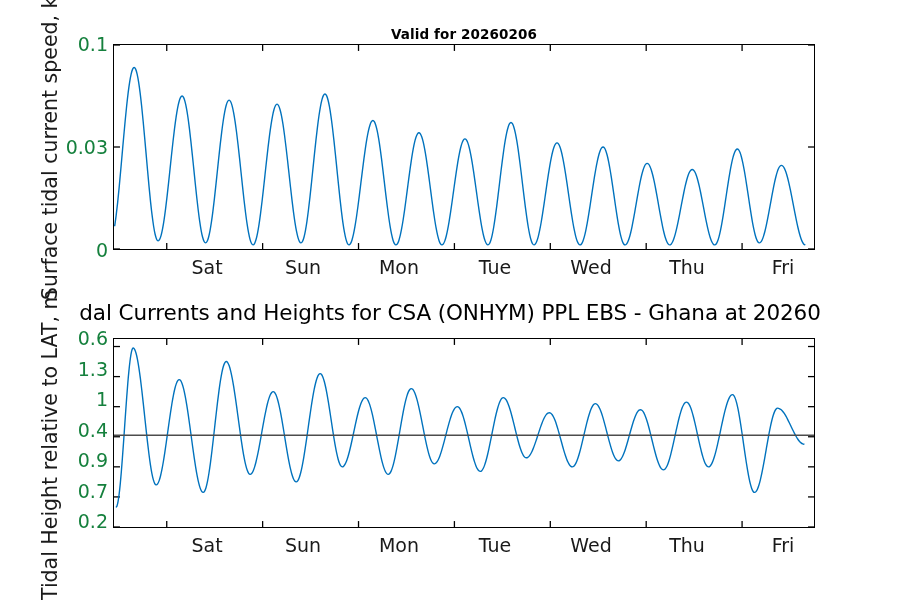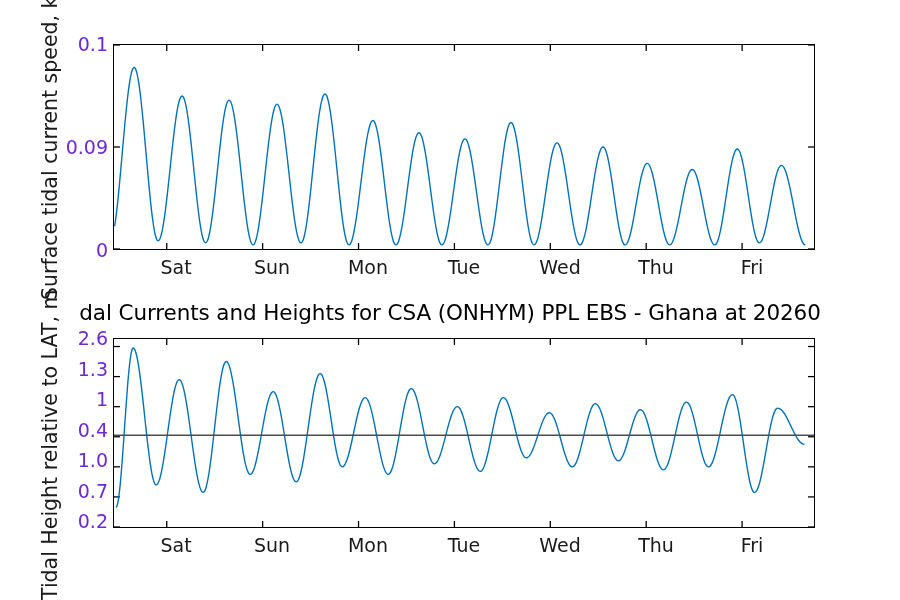--- a/index.html
+++ b/index.html
@@ -37,59 +37,61 @@
     white-space:nowrap;
     font-size:21.5px;font-weight:normal;color:#000;
     letter-spacing:-.1px;
   }
 
   
   .ytick{
     position:absolute;
     right:0;
     text-align:right;
-    font-size:19px;color:#6d28d9;
+    font-size:19px;color:#15803d;
     line-height:1;
     white-space:nowrap;
   }
   .ytickwrap{position:absolute;width:108px;left:0;}
   .xtick{
     position:absolute;
     text-align:center;
     font-size:19px;color:#1a1a1a;
     white-space:nowrap;
     transform:translateX(-50%);
+    margin-left:31px;
   }
 
   
   .ylabel{
     position:absolute;
     font-size:20.5px;color:#1a1a1a;
     white-space:nowrap;
     transform-origin:0 0;
     transform:rotate(-90deg);
   }
   #ylabel-top{left:38px;top:300px;}
   #ylabel-bottom{left:38px;top:600px;}
 </style>
 </head>
 <body>
 
 <div class="figure">
 
   <div class="maintitle">dal Currents and Heights for CSA (ONHYM) PPL EBS  - Ghana at 20260</div>
 
+  <div class="subtitle">Valid for 20260206</div>
 
   <div class="ylabel" id="ylabel-top">Surface tidal current speed, kn</div>
 
   <div class="ytickwrap" style="top:35px;">
       <div class="ytick">0.1</div>
     </div>
   <div class="ytickwrap" style="top:138px;">
-      <div class="ytick">0.09</div>
+      <div class="ytick">0.03</div>
     </div>
   <div class="ytickwrap" style="top:241px;">
       <div class="ytick">0</div>
     </div>
 
   <div class="xtick" style="left:176px;top:256px;">Sat</div>
   <div class="xtick" style="left:272px;top:256px;">Sun</div>
   <div class="xtick" style="left:368px;top:256px;">Mon</div>
   <div class="xtick" style="left:464px;top:256px;">Tue</div>
   <div class="xtick" style="left:560px;top:256px;">Wed</div>
@@ -118,33 +120,33 @@
         <line x1="702" y1="103" x2="696" y2="103" stroke="#000" stroke-width="1.3"></line>
         <line x1="0" y1="0" x2="6" y2="0" stroke="#000" stroke-width="1.3"></line>
         <line x1="702" y1="0" x2="696" y2="0" stroke="#000" stroke-width="1.3"></line>
         <path d="M0.66,183.01 C0.91,181.19 1.66,176.14 2.16,172.12 C2.66,168.09 3.17,163.58 3.67,158.85 C4.17,154.12 4.67,148.97 5.17,143.71 C5.67,138.45 6.17,132.87 6.67,127.29 C7.17,121.71 7.67,115.90 8.17,110.21 C8.67,104.52 9.18,98.71 9.68,93.13 C10.18,87.55 10.68,81.97 11.18,76.71 C11.68,71.45 12.18,66.30 12.68,61.57 C13.18,56.84 13.68,52.33 14.18,48.30 C14.69,44.28 15.19,40.58 15.69,37.41 C16.19,34.25 16.69,31.50 17.19,29.32 C17.69,27.15 18.19,25.45 18.69,24.34 C19.19,23.23 19.69,22.66 20.19,22.66 C20.70,22.66 21.20,23.23 21.70,24.34 C22.20,25.45 22.70,27.15 23.20,29.32 C23.70,31.50 24.20,34.25 24.70,37.41 C25.20,40.58 25.70,44.28 26.20,48.30 C26.71,52.33 27.21,56.84 27.71,61.57 C28.21,66.30 28.71,71.45 29.21,76.71 C29.71,81.97 30.21,87.55 30.71,93.13 C31.21,98.71 31.71,104.52 32.22,110.21 C32.72,115.90 33.22,121.71 33.72,127.29 C34.22,132.87 34.72,138.45 35.22,143.71 C35.72,148.97 36.22,154.12 36.72,158.85 C37.22,163.58 37.72,168.09 38.23,172.12 C38.73,176.14 39.23,179.84 39.73,183.01 C40.23,186.17 40.73,188.92 41.23,191.10 C41.73,193.27 42.23,194.97 42.73,196.08 C43.23,197.19 43.73,197.71 44.24,197.76 C44.74,197.81 45.24,197.28 45.74,196.35 C46.24,195.43 46.74,194.01 47.24,192.19 C47.74,190.37 48.24,188.08 48.74,185.44 C49.24,182.79 49.75,179.70 50.25,176.34 C50.75,172.98 51.25,169.21 51.75,165.26 C52.25,161.30 52.75,157.01 53.25,152.62 C53.75,148.22 54.25,143.56 54.75,138.90 C55.25,134.23 55.76,129.39 56.26,124.63 C56.76,119.87 57.26,115.03 57.76,110.36 C58.26,105.70 58.76,101.04 59.26,96.64 C59.76,92.25 60.26,87.96 60.76,84.00 C61.26,80.05 61.77,76.28 62.27,72.92 C62.77,69.56 63.27,66.47 63.77,63.82 C64.27,61.18 64.77,58.89 65.27,57.07 C65.77,55.25 66.27,53.83 66.77,52.91 C67.27,51.98 67.78,51.50 68.28,51.50 C68.77,51.50 69.26,51.98 69.75,52.92 C70.24,53.87 70.73,55.30 71.22,57.15 C71.71,58.99 72.20,61.32 72.69,64.00 C73.19,66.68 73.68,69.81 74.17,73.22 C74.66,76.63 75.15,80.45 75.64,84.46 C76.13,88.47 76.62,92.82 77.11,97.28 C77.60,101.74 78.09,106.46 78.58,111.19 C79.08,115.92 79.57,120.84 80.06,125.66 C80.55,130.48 81.04,135.40 81.53,140.13 C82.02,144.86 82.51,149.58 83.00,154.04 C83.49,158.50 83.98,162.85 84.47,166.86 C84.97,170.87 85.46,174.69 85.95,178.10 C86.44,181.51 86.93,184.64 87.42,187.32 C87.91,190.00 88.40,192.33 88.89,194.17 C89.38,196.02 89.87,197.45 90.36,198.40 C90.86,199.34 91.35,199.81 91.84,199.82 C92.33,199.83 92.82,199.35 93.31,198.43 C93.80,197.52 94.29,196.13 94.78,194.33 C95.27,192.54 95.76,190.27 96.25,187.67 C96.75,185.06 97.24,182.02 97.73,178.70 C98.22,175.39 98.71,171.68 99.20,167.78 C99.69,163.88 100.18,159.64 100.67,155.31 C101.16,150.98 101.65,146.38 102.14,141.79 C102.64,137.19 103.13,132.41 103.62,127.72 C104.11,123.03 104.60,118.25 105.09,113.65 C105.58,109.06 106.07,104.46 106.56,100.13 C107.05,95.80 107.54,91.56 108.03,87.66 C108.53,83.76 109.02,80.05 109.51,76.74 C110.00,73.42 110.49,70.38 110.98,67.77 C111.47,65.17 111.96,62.90 112.45,61.11 C112.94,59.31 113.43,57.92 113.92,57.01 C114.42,56.09 114.90,55.62 115.40,55.62 C115.89,55.62 116.40,56.10 116.90,57.03 C117.40,57.95 117.90,59.37 118.40,61.19 C118.90,63.01 119.40,65.30 119.90,67.94 C120.41,70.59 120.91,73.68 121.41,77.04 C121.91,80.40 122.41,84.17 122.91,88.12 C123.41,92.08 123.91,96.37 124.41,100.76 C124.91,105.16 125.41,109.82 125.92,114.48 C126.42,119.15 126.92,123.99 127.42,128.75 C127.92,133.51 128.42,138.35 128.92,143.02 C129.42,147.68 129.92,152.34 130.42,156.74 C130.92,161.13 131.42,165.42 131.93,169.38 C132.43,173.33 132.93,177.10 133.43,180.46 C133.93,183.82 134.43,186.91 134.93,189.56 C135.43,192.20 135.93,194.49 136.43,196.31 C136.93,198.13 137.43,199.55 137.94,200.47 C138.44,201.40 138.94,201.87 139.44,201.88 C139.94,201.89 140.44,201.42 140.94,200.51 C141.44,199.61 141.94,198.24 142.44,196.47 C142.94,194.70 143.45,192.47 143.95,189.90 C144.45,187.33 144.95,184.33 145.45,181.06 C145.95,177.80 146.45,174.14 146.95,170.29 C147.45,166.45 147.95,162.28 148.45,158.01 C148.95,153.74 149.46,149.21 149.96,144.68 C150.46,140.14 150.96,135.43 151.46,130.81 C151.96,126.19 152.46,121.48 152.96,116.94 C153.46,112.41 153.96,107.88 154.46,103.61 C154.96,99.34 155.47,95.17 155.97,91.33 C156.47,87.48 156.97,83.82 157.47,80.56 C157.97,77.29 158.47,74.29 158.97,71.72 C159.47,69.15 159.97,66.92 160.47,65.15 C160.98,63.38 161.48,62.01 161.98,61.11 C162.48,60.20 162.98,59.74 163.48,59.74 C163.98,59.74 164.48,60.20 164.98,61.09 C165.48,61.97 165.98,63.33 166.48,65.07 C166.99,66.81 167.49,69.01 167.99,71.54 C168.49,74.07 168.99,77.03 169.49,80.25 C169.99,83.47 170.49,87.08 170.99,90.87 C171.49,94.65 171.99,98.77 172.49,102.98 C173.00,107.18 173.50,111.65 174.00,116.12 C174.50,120.58 175.00,125.23 175.50,129.78 C176.00,134.33 176.50,138.98 177.00,143.44 C177.50,147.91 178.00,152.38 178.51,156.58 C179.01,160.79 179.51,164.91 180.01,168.69 C180.51,172.48 181.01,176.09 181.51,179.31 C182.01,182.53 182.51,185.49 183.01,188.02 C183.51,190.55 184.01,192.75 184.52,194.49 C185.02,196.23 185.52,197.59 186.02,198.47 C186.52,199.36 187.02,199.84 187.52,199.82 C188.02,199.80 188.52,199.33 189.02,198.38 C189.52,197.42 190.02,195.97 190.53,194.10 C191.03,192.23 191.53,189.86 192.03,187.15 C192.53,184.43 193.03,181.25 193.53,177.80 C194.03,174.34 194.53,170.47 195.03,166.40 C195.53,162.34 196.04,157.92 196.54,153.40 C197.04,148.89 197.54,144.09 198.04,139.30 C198.54,134.50 199.04,129.52 199.54,124.63 C200.04,119.74 200.54,114.76 201.04,109.96 C201.54,105.17 202.05,100.37 202.55,95.86 C203.05,91.34 203.55,86.92 204.05,82.86 C204.55,78.79 205.05,74.92 205.55,71.46 C206.05,68.01 206.55,64.83 207.05,62.11 C207.55,59.40 208.06,57.03 208.56,55.16 C209.06,53.29 209.56,51.84 210.06,50.88 C210.56,49.93 211.06,49.44 211.56,49.44 C212.06,49.44 212.56,49.94 213.06,50.90 C213.57,51.87 214.07,53.35 214.57,55.24 C215.07,57.14 215.57,59.53 216.07,62.29 C216.57,65.04 217.07,68.26 217.57,71.76 C218.07,75.27 218.57,79.19 219.07,83.31 C219.58,87.44 220.08,91.91 220.58,96.49 C221.08,101.07 221.58,105.93 222.08,110.79 C222.58,115.65 223.08,120.70 223.58,125.66 C224.08,130.62 224.58,135.67 225.08,140.53 C225.59,145.39 226.09,150.25 226.59,154.83 C227.09,159.41 227.59,163.88 228.09,168.01 C228.59,172.13 229.09,176.05 229.59,179.56 C230.09,183.06 230.59,186.28 231.10,189.03 C231.60,191.79 232.10,194.18 232.60,196.08 C233.10,197.97 233.60,199.45 234.10,200.42 C234.60,201.38 235.10,201.84 235.60,201.88 C236.10,201.92 236.60,201.47 237.11,200.67 C237.61,199.88 238.11,198.66 238.61,197.10 C239.11,195.53 239.61,193.56 240.11,191.29 C240.61,189.02 241.11,186.37 241.61,183.48 C242.11,180.59 242.61,177.35 243.12,173.96 C243.62,170.56 244.12,166.87 244.62,163.09 C245.12,159.32 245.62,155.31 246.12,151.31 C246.62,147.30 247.12,143.14 247.62,139.05 C248.12,134.96 248.63,130.80 249.13,126.79 C249.63,122.79 250.13,118.78 250.63,115.01 C251.13,111.23 251.63,107.54 252.13,104.14 C252.63,100.75 253.13,97.51 253.63,94.62 C254.13,91.73 254.64,89.08 255.14,86.81 C255.64,84.54 256.14,82.57 256.64,81.00 C257.14,79.44 257.64,78.22 258.14,77.43 C258.64,76.63 259.15,76.22 259.64,76.22 C260.13,76.22 260.61,76.63 261.09,77.43 C261.57,78.22 262.05,79.44 262.53,81.00 C263.01,82.57 263.49,84.54 263.97,86.81 C264.45,89.08 264.93,91.73 265.41,94.62 C265.89,97.51 266.38,100.75 266.86,104.14 C267.34,107.54 267.82,111.23 268.30,115.01 C268.78,118.78 269.26,122.79 269.74,126.79 C270.22,130.80 270.70,134.96 271.18,139.05 C271.66,143.14 272.15,147.30 272.63,151.31 C273.11,155.31 273.59,159.32 274.07,163.09 C274.55,166.87 275.03,170.56 275.51,173.96 C275.99,177.35 276.47,180.59 276.95,183.48 C277.43,186.37 277.92,189.02 278.40,191.29 C278.88,193.56 279.36,195.53 279.84,197.10 C280.32,198.66 280.80,199.88 281.28,200.67 C281.76,201.47 282.24,201.86 282.72,201.88 C283.20,201.90 283.68,201.51 284.17,200.79 C284.65,200.07 285.13,198.98 285.61,197.57 C286.09,196.16 286.57,194.38 287.05,192.33 C287.53,190.29 288.01,187.89 288.49,185.29 C288.97,182.68 289.45,179.77 289.94,176.70 C290.42,173.64 290.90,170.31 291.38,166.91 C291.86,163.51 292.34,159.90 292.82,156.28 C293.30,152.67 293.78,148.91 294.26,145.23 C294.74,141.55 295.22,137.79 295.71,134.18 C296.19,130.56 296.67,126.95 297.15,123.55 C297.63,120.15 298.11,116.82 298.59,113.76 C299.07,110.69 299.55,107.78 300.03,105.17 C300.51,102.57 300.99,100.17 301.48,98.13 C301.96,96.08 302.44,94.30 302.92,92.89 C303.40,91.48 303.88,90.39 304.36,89.67 C304.84,88.95 305.32,88.58 305.80,88.58 C306.28,88.58 306.76,88.95 307.25,89.67 C307.73,90.39 308.21,91.48 308.69,92.89 C309.17,94.30 309.65,96.08 310.13,98.13 C310.61,100.17 311.09,102.57 311.57,105.17 C312.05,107.78 312.53,110.69 313.02,113.76 C313.50,116.82 313.98,120.15 314.46,123.55 C314.94,126.95 315.42,130.56 315.90,134.18 C316.38,137.79 316.86,141.55 317.34,145.23 C317.82,148.91 318.30,152.67 318.78,156.28 C319.27,159.90 319.75,163.51 320.23,166.91 C320.71,170.31 321.19,173.64 321.67,176.70 C322.15,179.77 322.63,182.68 323.11,185.29 C323.59,187.89 324.07,190.29 324.55,192.33 C325.04,194.38 325.52,196.16 326.00,197.57 C326.48,198.98 326.96,200.07 327.44,200.79 C327.92,201.51 328.40,201.87 328.88,201.88 C329.36,201.89 329.84,201.53 330.32,200.85 C330.81,200.17 331.29,199.14 331.77,197.80 C332.25,196.47 332.73,194.79 333.21,192.85 C333.69,190.92 334.17,188.66 334.65,186.19 C335.13,183.73 335.61,180.97 336.09,178.08 C336.58,175.18 337.06,172.03 337.54,168.82 C338.02,165.60 338.50,162.19 338.98,158.77 C339.46,155.35 339.94,151.80 340.42,148.32 C340.90,144.84 341.38,141.29 341.86,137.87 C342.35,134.45 342.83,131.04 343.31,127.82 C343.79,124.61 344.27,121.46 344.75,118.56 C345.23,115.67 345.71,112.91 346.19,110.45 C346.67,107.98 347.15,105.72 347.63,103.79 C348.12,101.85 348.60,100.17 349.08,98.84 C349.56,97.50 350.04,96.47 350.52,95.79 C351.00,95.11 351.48,94.76 351.96,94.76 C352.44,94.76 352.92,95.11 353.40,95.79 C353.88,96.47 354.37,97.50 354.85,98.84 C355.33,100.17 355.81,101.85 356.29,103.79 C356.77,105.72 357.25,107.98 357.73,110.45 C358.21,112.91 358.69,115.67 359.17,118.56 C359.65,121.46 360.14,124.61 360.62,127.82 C361.10,131.04 361.58,134.45 362.06,137.87 C362.54,141.29 363.02,144.84 363.50,148.32 C363.98,151.80 364.46,155.35 364.94,158.77 C365.42,162.19 365.91,165.60 366.39,168.82 C366.87,172.03 367.35,175.18 367.83,178.08 C368.31,180.97 368.79,183.73 369.27,186.19 C369.75,188.66 370.23,190.92 370.71,192.85 C371.19,194.79 371.68,196.47 372.16,197.80 C372.64,199.14 373.12,200.17 373.60,200.85 C374.08,201.53 374.56,201.91 375.04,201.88 C375.52,201.85 376.00,201.48 376.48,200.69 C376.96,199.91 377.45,198.71 377.93,197.18 C378.41,195.64 378.89,193.70 379.37,191.46 C379.85,189.23 380.33,186.62 380.81,183.78 C381.29,180.94 381.77,177.76 382.25,174.41 C382.73,171.07 383.22,167.44 383.70,163.73 C384.18,160.02 384.66,156.08 385.14,152.14 C385.62,148.19 386.10,144.10 386.58,140.08 C387.06,136.06 387.54,131.97 388.02,128.02 C388.50,124.08 388.98,120.14 389.47,116.43 C389.95,112.72 390.43,109.09 390.91,105.75 C391.39,102.40 391.87,99.22 392.35,96.38 C392.83,93.54 393.31,90.93 393.79,88.70 C394.27,86.46 394.75,84.52 395.24,82.98 C395.72,81.45 396.20,80.25 396.68,79.47 C397.16,78.68 397.64,78.28 398.12,78.28 C398.60,78.28 399.08,78.68 399.56,79.47 C400.04,80.25 400.52,81.45 401.01,82.98 C401.49,84.52 401.97,86.46 402.45,88.70 C402.93,90.93 403.41,93.54 403.89,96.38 C404.37,99.22 404.85,102.40 405.33,105.75 C405.81,109.09 406.29,112.72 406.78,116.43 C407.26,120.14 407.74,124.08 408.22,128.02 C408.70,131.97 409.18,136.06 409.66,140.08 C410.14,144.10 410.62,148.19 411.10,152.14 C411.58,156.08 412.06,160.02 412.55,163.73 C413.03,167.44 413.51,171.07 413.99,174.41 C414.47,177.76 414.95,180.94 415.43,183.78 C415.91,186.62 416.39,189.23 416.87,191.46 C417.35,193.70 417.83,195.64 418.32,197.18 C418.80,198.71 419.28,199.91 419.76,200.69 C420.24,201.48 420.72,201.85 421.20,201.88 C421.68,201.91 422.16,201.54 422.64,200.89 C423.12,200.24 423.60,199.24 424.08,197.96 C424.57,196.68 425.05,195.06 425.53,193.20 C426.01,191.34 426.49,189.16 426.97,186.80 C427.45,184.43 427.93,181.78 428.41,178.99 C428.89,176.21 429.37,173.18 429.85,170.09 C430.34,166.99 430.82,163.71 431.30,160.43 C431.78,157.14 432.26,153.73 432.74,150.38 C433.22,147.03 433.70,143.62 434.18,140.33 C434.66,137.05 435.14,133.77 435.62,130.67 C436.11,127.58 436.59,124.55 437.07,121.77 C437.55,118.98 438.03,116.33 438.51,113.96 C438.99,111.60 439.47,109.42 439.95,107.56 C440.43,105.70 440.91,104.08 441.39,102.80 C441.88,101.52 442.36,100.52 442.84,99.87 C443.32,99.22 443.80,98.88 444.28,98.88 C444.76,98.88 445.24,99.22 445.72,99.87 C446.20,100.52 446.68,101.52 447.16,102.80 C447.65,104.08 448.13,105.70 448.61,107.56 C449.09,109.42 449.57,111.60 450.05,113.96 C450.53,116.33 451.01,118.98 451.49,121.77 C451.97,124.55 452.45,127.58 452.93,130.67 C453.42,133.77 453.90,137.05 454.38,140.33 C454.86,143.62 455.34,147.03 455.82,150.38 C456.30,153.73 456.78,157.14 457.26,160.43 C457.74,163.71 458.22,166.99 458.70,170.09 C459.18,173.18 459.67,176.21 460.15,178.99 C460.63,181.78 461.11,184.43 461.59,186.80 C462.07,189.16 462.55,191.34 463.03,193.20 C463.51,195.06 463.99,196.68 464.47,197.96 C464.95,199.24 465.44,200.24 465.92,200.89 C466.40,201.54 466.88,201.87 467.36,201.88 C467.84,201.89 468.32,201.56 468.80,200.93 C469.28,200.30 469.76,199.35 470.24,198.12 C470.72,196.89 471.21,195.33 471.69,193.55 C472.17,191.76 472.65,189.67 473.13,187.40 C473.61,185.13 474.09,182.58 474.57,179.91 C475.05,177.23 475.53,174.33 476.01,171.36 C476.49,168.39 476.98,165.24 477.46,162.09 C477.94,158.93 478.42,155.66 478.90,152.44 C479.38,149.22 479.86,145.95 480.34,142.79 C480.82,139.64 481.30,136.49 481.78,133.52 C482.26,130.55 482.75,127.65 483.23,124.97 C483.71,122.30 484.19,119.75 484.67,117.48 C485.15,115.21 485.63,113.12 486.11,111.33 C486.59,109.55 487.07,107.99 487.55,106.76 C488.03,105.53 488.52,104.58 489.00,103.95 C489.48,103.32 489.97,103.00 490.44,103.00 C490.91,103.00 491.36,103.32 491.82,103.95 C492.28,104.58 492.74,105.53 493.20,106.76 C493.66,107.99 494.12,109.55 494.59,111.33 C495.05,113.12 495.51,115.21 495.97,117.48 C496.43,119.75 496.89,122.30 497.35,124.97 C497.81,127.65 498.27,130.55 498.73,133.52 C499.19,136.49 499.65,139.64 500.11,142.79 C500.58,145.95 501.04,149.22 501.50,152.44 C501.96,155.66 502.42,158.93 502.88,162.09 C503.34,165.24 503.80,168.39 504.26,171.36 C504.72,174.33 505.18,177.23 505.64,179.91 C506.11,182.58 506.57,185.13 507.03,187.40 C507.49,189.67 507.95,191.76 508.41,193.55 C508.87,195.33 509.33,196.89 509.79,198.12 C510.25,199.35 510.71,200.30 511.17,200.93 C511.63,201.56 512.10,201.85 512.56,201.88 C513.02,201.91 513.48,201.61 513.94,201.09 C514.40,200.57 514.86,199.77 515.32,198.74 C515.78,197.72 516.24,196.43 516.70,194.94 C517.16,193.45 517.62,191.71 518.09,189.81 C518.55,187.92 519.01,185.80 519.47,183.57 C519.93,181.34 520.39,178.92 520.85,176.45 C521.31,173.97 521.77,171.35 522.23,168.72 C522.69,166.09 523.15,163.36 523.62,160.68 C524.08,158.00 524.54,155.27 525.00,152.64 C525.46,150.01 525.92,147.39 526.38,144.91 C526.84,142.44 527.30,140.02 527.76,137.79 C528.22,135.56 528.68,133.44 529.14,131.55 C529.61,129.65 530.07,127.91 530.53,126.42 C530.99,124.93 531.45,123.64 531.91,122.62 C532.37,121.59 532.83,120.79 533.29,120.27 C533.75,119.75 534.21,119.48 534.67,119.48 C535.14,119.48 535.62,119.75 536.09,120.27 C536.56,120.79 537.03,121.59 537.50,122.62 C537.97,123.64 538.44,124.93 538.91,126.42 C539.38,127.91 539.85,129.65 540.32,131.55 C540.79,133.44 541.27,135.56 541.74,137.79 C542.21,140.02 542.68,142.44 543.15,144.91 C543.62,147.39 544.09,150.01 544.56,152.64 C545.03,155.27 545.50,158.00 545.97,160.68 C546.44,163.36 546.91,166.09 547.39,168.72 C547.86,171.35 548.33,173.97 548.80,176.45 C549.27,178.92 549.74,181.34 550.21,183.57 C550.68,185.80 551.15,187.92 551.62,189.81 C552.09,191.71 552.56,193.45 553.04,194.94 C553.51,196.43 553.98,197.72 554.45,198.74 C554.92,199.77 555.39,200.57 555.86,201.09 C556.33,201.61 556.80,201.87 557.27,201.88 C557.74,201.89 558.21,201.63 558.69,201.15 C559.16,200.66 559.63,199.93 560.10,198.98 C560.57,198.03 561.04,196.83 561.51,195.46 C561.98,194.08 562.45,192.47 562.92,190.72 C563.39,188.97 563.86,187.00 564.33,184.94 C564.81,182.88 565.28,180.64 565.75,178.35 C566.22,176.06 566.69,173.64 567.16,171.20 C567.63,168.77 568.10,166.25 568.57,163.77 C569.04,161.29 569.51,158.77 569.98,156.34 C570.46,153.90 570.93,151.48 571.40,149.19 C571.87,146.90 572.34,144.66 572.81,142.60 C573.28,140.54 573.75,138.57 574.22,136.82 C574.69,135.07 575.16,133.46 575.63,132.08 C576.10,130.71 576.58,129.51 577.05,128.56 C577.52,127.61 577.99,126.88 578.46,126.39 C578.93,125.91 579.40,125.66 579.87,125.66 C580.34,125.66 580.81,125.91 581.28,126.39 C581.75,126.88 582.23,127.61 582.70,128.56 C583.17,129.51 583.64,130.71 584.11,132.08 C584.58,133.46 585.05,135.07 585.52,136.82 C585.99,138.57 586.46,140.54 586.93,142.60 C587.40,144.66 587.87,146.90 588.35,149.19 C588.82,151.48 589.29,153.90 589.76,156.34 C590.23,158.77 590.70,161.29 591.17,163.77 C591.64,166.25 592.11,168.77 592.58,171.20 C593.05,173.64 593.52,176.06 594.00,178.35 C594.47,180.64 594.94,182.88 595.41,184.94 C595.88,187.00 596.35,188.97 596.82,190.72 C597.29,192.47 597.76,194.08 598.23,195.46 C598.70,196.83 599.17,198.03 599.65,198.98 C600.12,199.93 600.59,200.66 601.06,201.15 C601.53,201.63 602.00,201.91 602.47,201.88 C602.94,201.85 603.41,201.56 603.88,200.95 C604.35,200.34 604.82,199.40 605.29,198.20 C605.77,196.99 606.24,195.47 606.71,193.72 C607.18,191.97 607.65,189.93 608.12,187.70 C608.59,185.47 609.06,182.98 609.53,180.37 C610.00,177.75 610.47,174.90 610.94,172.00 C611.42,169.09 611.89,166.00 612.36,162.91 C612.83,159.83 613.30,156.62 613.77,153.47 C614.24,150.32 614.71,147.11 615.18,144.03 C615.65,140.94 616.12,137.85 616.59,134.94 C617.06,132.04 617.54,129.19 618.01,126.57 C618.48,123.96 618.95,121.47 619.42,119.24 C619.89,117.01 620.36,114.97 620.83,113.22 C621.30,111.47 621.77,109.95 622.24,108.74 C622.71,107.54 623.19,106.60 623.66,105.99 C624.13,105.38 624.60,105.06 625.07,105.06 C625.53,105.06 625.99,105.37 626.45,105.97 C626.91,106.57 627.37,107.49 627.83,108.67 C628.29,109.85 628.75,111.33 629.22,113.04 C629.68,114.76 630.14,116.76 630.60,118.94 C631.06,121.12 631.52,123.56 631.98,126.12 C632.44,128.68 632.90,131.46 633.36,134.31 C633.82,137.16 634.28,140.17 634.75,143.20 C635.21,146.22 635.67,149.36 636.13,152.44 C636.59,155.52 637.05,158.66 637.51,161.68 C637.97,164.71 638.43,167.72 638.89,170.57 C639.35,173.42 639.81,176.20 640.27,178.76 C640.74,181.32 641.20,183.76 641.66,185.94 C642.12,188.12 642.58,190.12 643.04,191.84 C643.50,193.55 643.96,195.03 644.42,196.21 C644.88,197.39 645.34,198.31 645.80,198.91 C646.26,199.51 646.73,199.79 647.19,199.82 C647.65,199.85 648.11,199.56 648.57,199.07 C649.03,198.57 649.49,197.81 649.95,196.84 C650.41,195.87 650.87,194.64 651.33,193.22 C651.79,191.81 652.25,190.16 652.72,188.36 C653.18,186.56 653.64,184.54 654.10,182.43 C654.56,180.31 655.02,178.01 655.48,175.66 C655.94,173.31 656.40,170.81 656.86,168.32 C657.32,165.82 657.78,163.23 658.25,160.68 C658.71,158.13 659.17,155.54 659.63,153.04 C660.09,150.55 660.55,148.05 661.01,145.70 C661.47,143.35 661.93,141.05 662.39,138.93 C662.85,136.82 663.31,134.80 663.77,133.00 C664.24,131.20 664.70,129.55 665.16,128.14 C665.62,126.72 666.08,125.49 666.54,124.52 C667.00,123.55 667.46,122.79 667.92,122.29 C668.38,121.80 668.82,121.54 669.30,121.54 C669.78,121.54 670.31,121.80 670.81,122.31 C671.31,122.82 671.81,123.60 672.31,124.60 C672.81,125.60 673.31,126.86 673.81,128.31 C674.31,129.76 674.81,131.46 675.31,133.31 C675.82,135.15 676.32,137.22 676.82,139.39 C677.32,141.56 677.82,143.92 678.32,146.34 C678.82,148.75 679.32,151.31 679.82,153.87 C680.32,156.44 680.82,159.10 681.32,161.71 C681.83,164.32 682.33,166.98 682.83,169.55 C683.33,172.11 683.83,174.67 684.33,177.08 C684.83,179.50 685.33,181.86 685.83,184.03 C686.33,186.20 686.83,188.27 687.33,190.11 C687.84,191.96 688.34,193.66 688.84,195.11 C689.34,196.56 689.84,197.82 690.34,198.82 C690.84,199.82 691.34,200.60 691.84,201.11 C692.34,201.62 693.09,201.75 693.35,201.88" fill="none" stroke="#0072BD" stroke-width="1.4" stroke-linejoin="round"></path>
       </svg>
   </div>
 
   <div class="ylabel" id="ylabel-bottom">Tidal Height relative to LAT, m</div>
 
   <div class="ytickwrap" style="top:329px;">
-      <div class="ytick">2.6</div>
+      <div class="ytick">0.6</div>
     </div>
   <div class="ytickwrap" style="top:360px;">
       <div class="ytick">1.3</div>
     </div>
   <div class="ytickwrap" style="top:390px;">
       <div class="ytick">1</div>
     </div>
   <div class="ytickwrap" style="top:421px;">
       <div class="ytick">0.4</div>
     </div>
   <div class="ytickwrap" style="top:451px;">
-      <div class="ytick">1.0</div>
+      <div class="ytick">0.9</div>
     </div>
   <div class="ytickwrap" style="top:482px;">
       <div class="ytick">0.7</div>
     </div>
   <div class="ytickwrap" style="top:512px;">
       <div class="ytick">0.2</div>
     </div>
 
   <div class="xtick" style="left:176px;top:534px;">Sat</div>
   <div class="xtick" style="left:272px;top:534px;">Sun</div>

